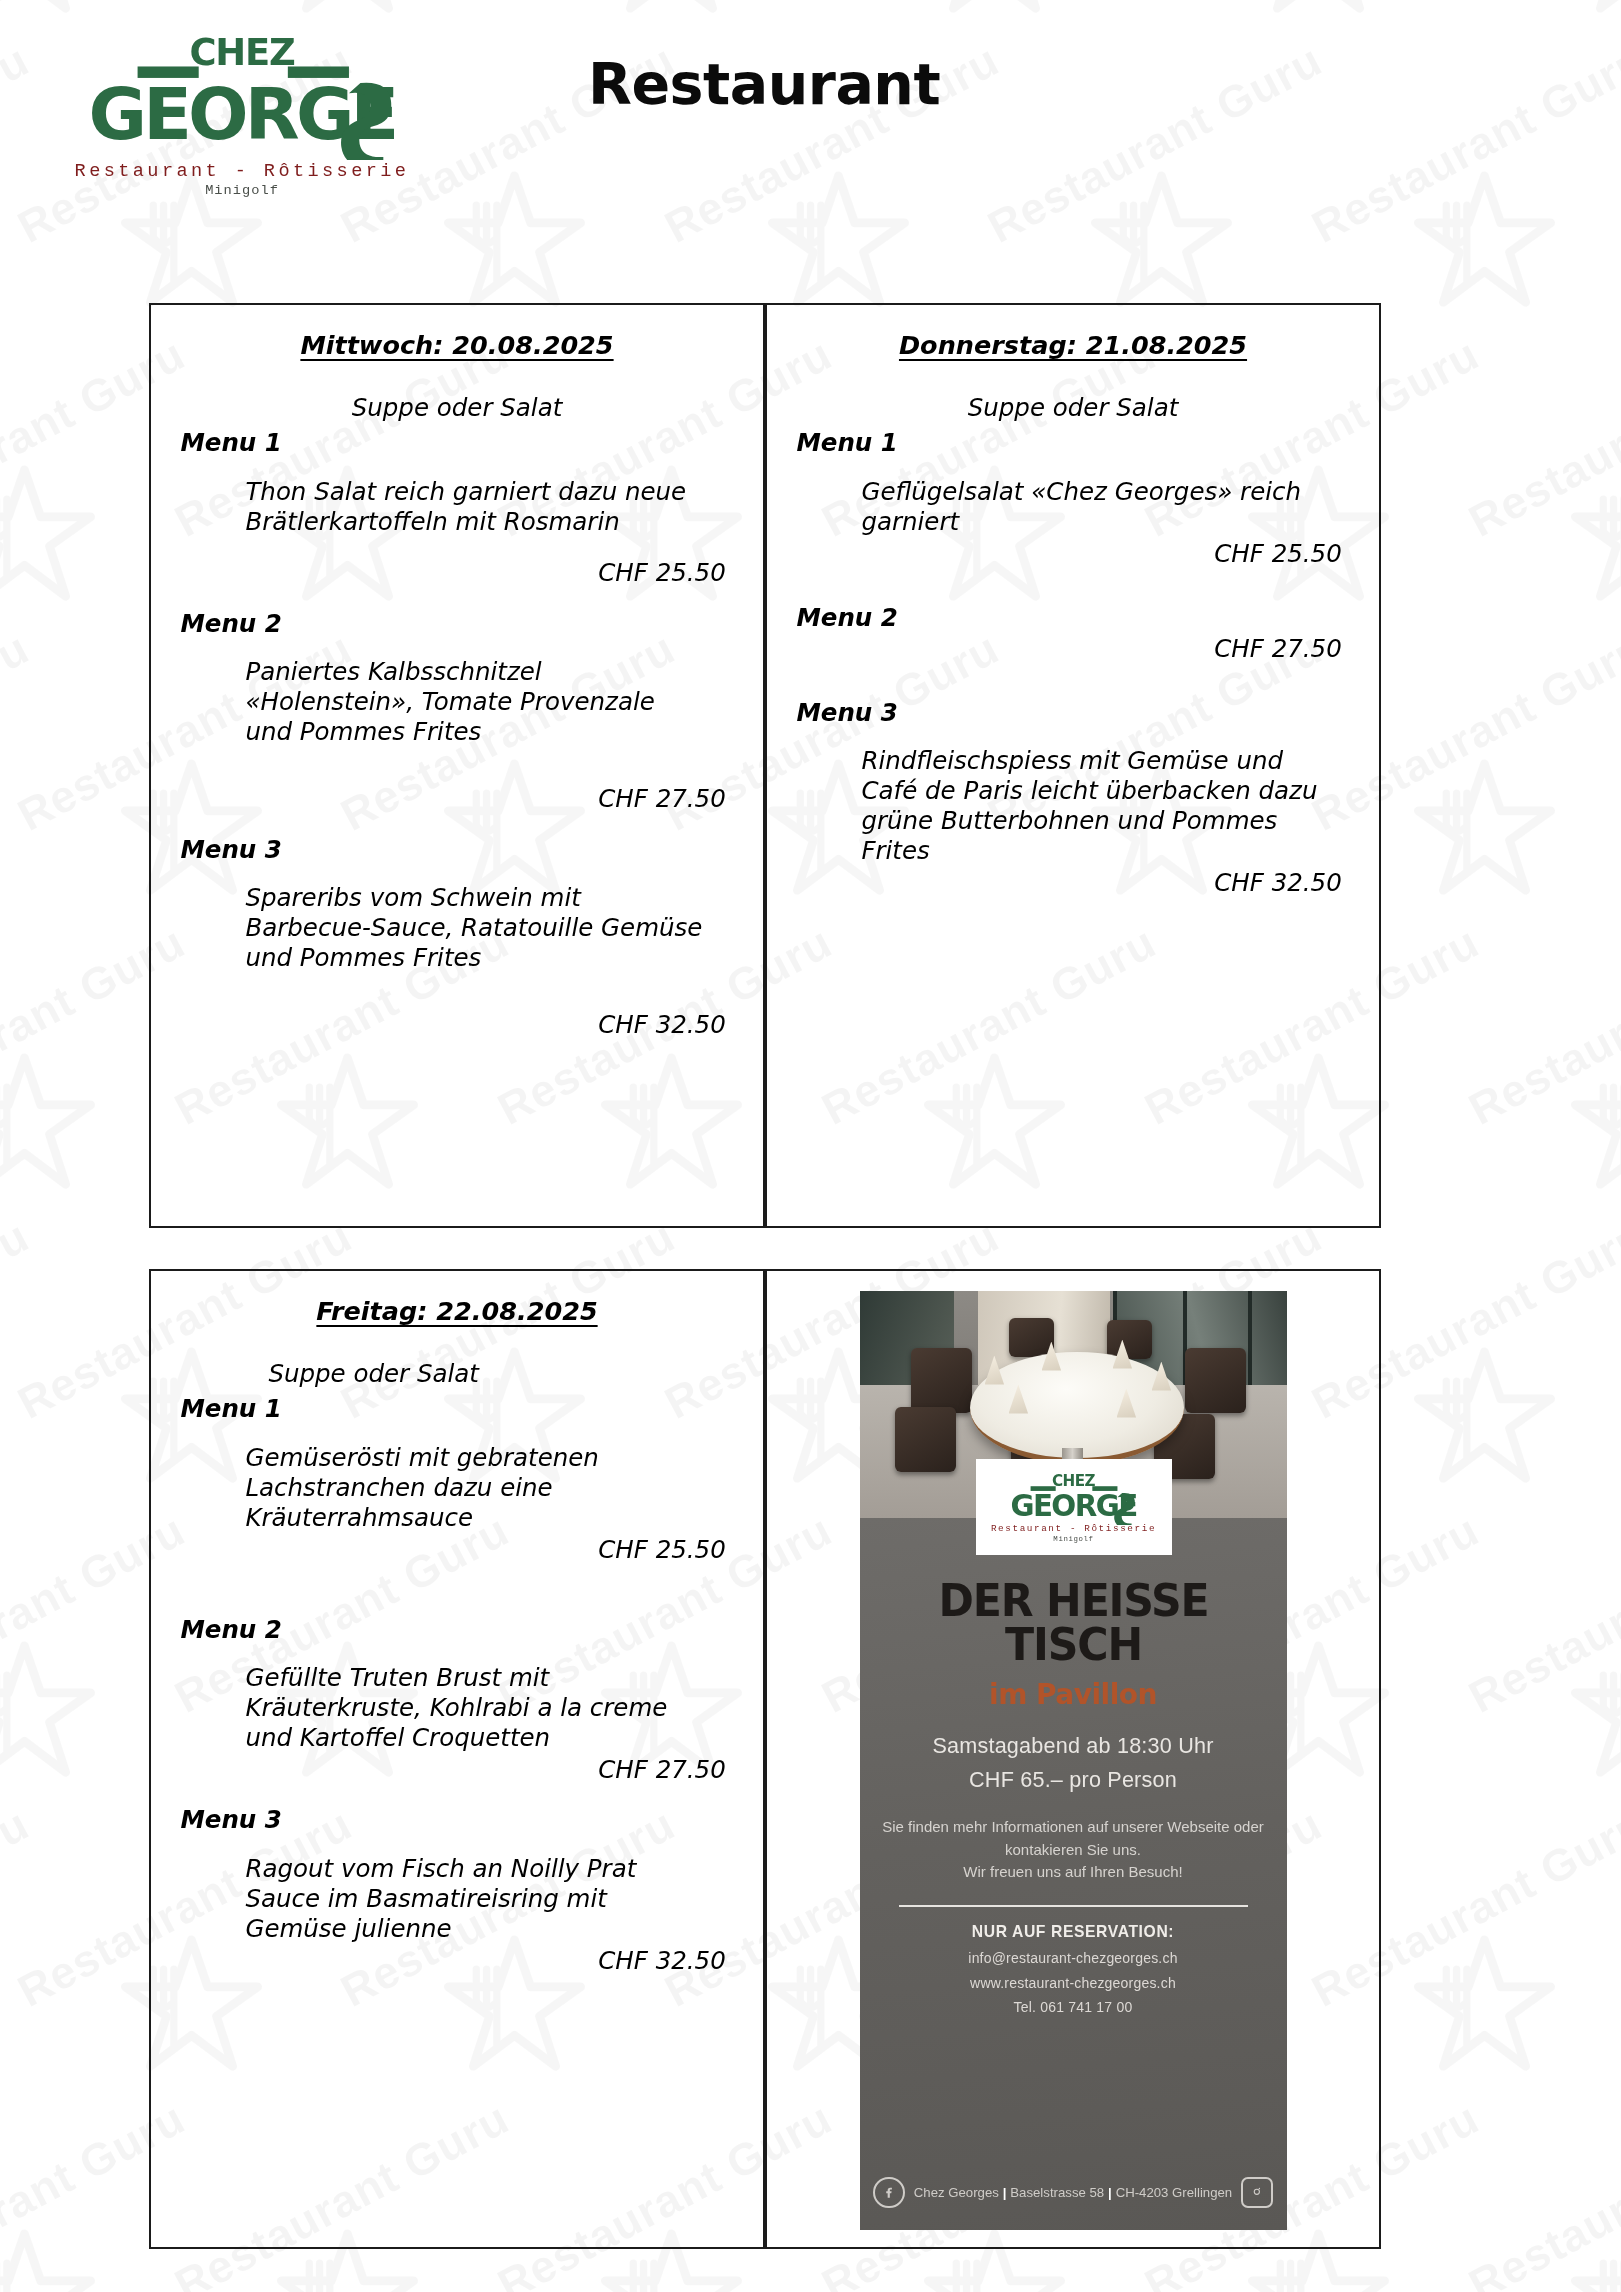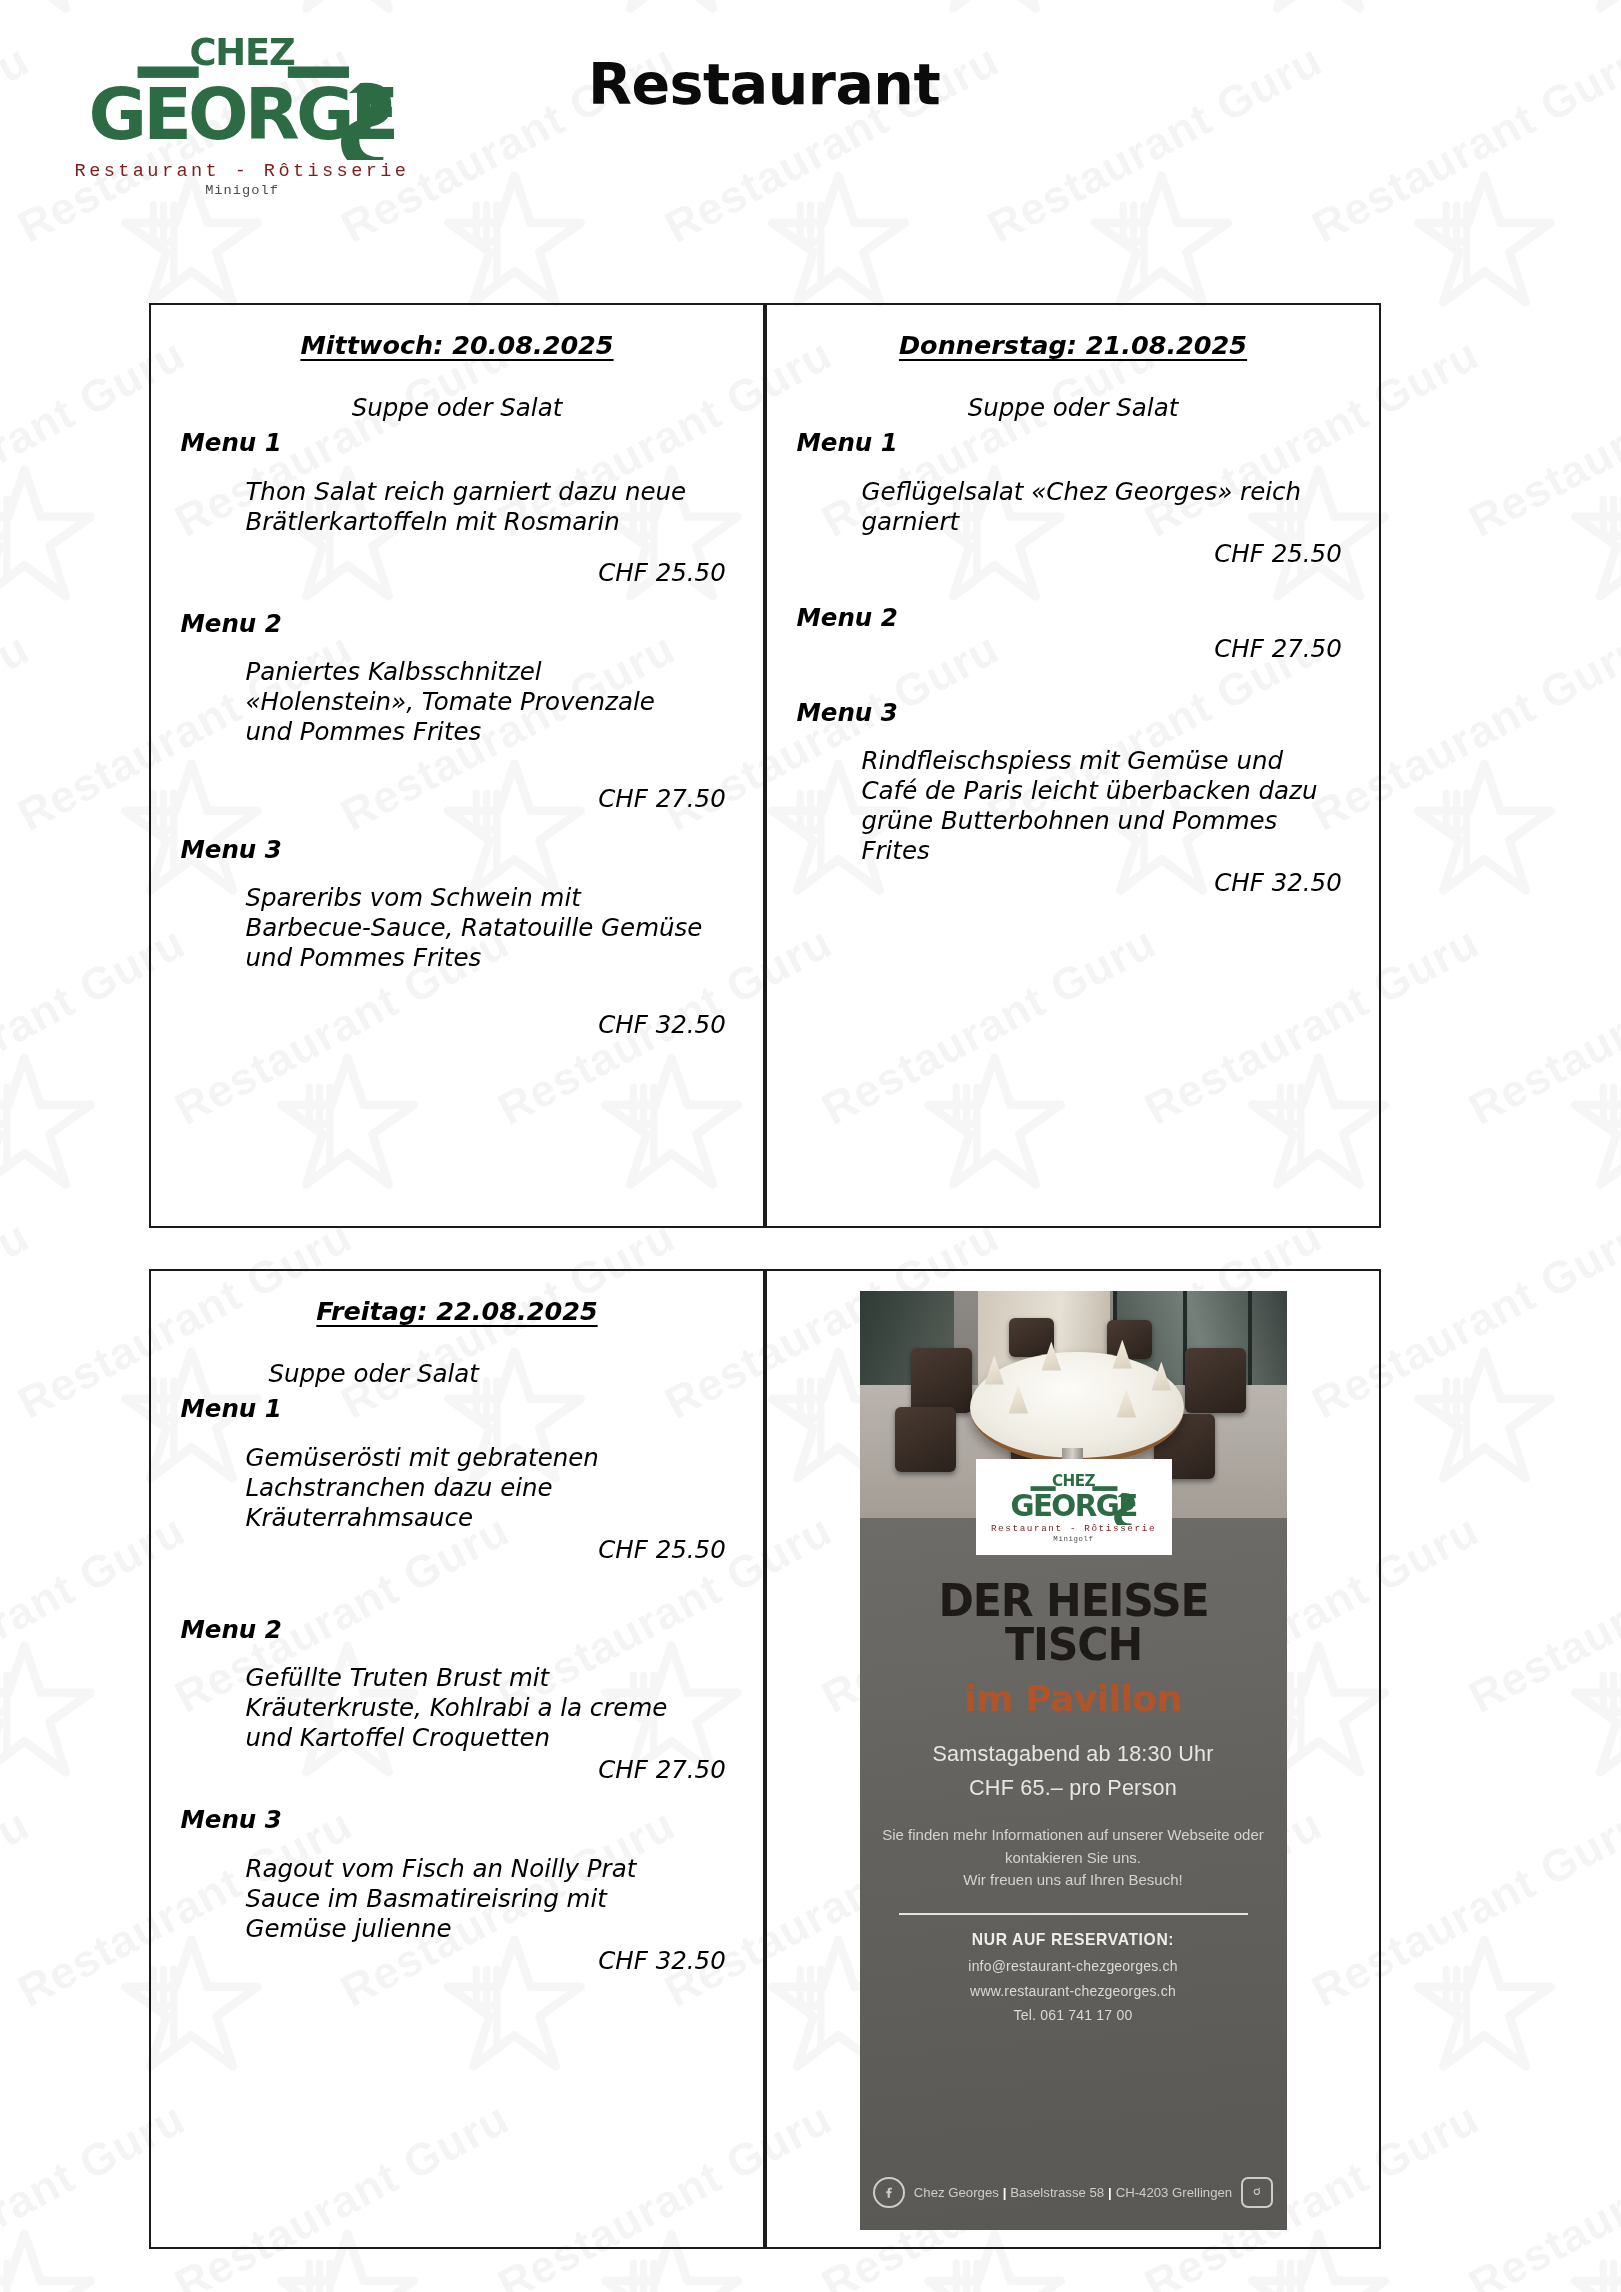--- a/index.html
+++ b/index.html
@@ -259,21 +259,21 @@
     font-weight: bold;
     font-size: 44px;
     color: #1d1a18;
     letter-spacing: -1.2px;
     line-height: 1;
     transform: scaleX(0.97);
   }
   #promo-subhead {
     font-family: "DejaVu Sans", sans-serif;
     font-weight: bold;
-    font-size: 36px;
+    font-size: 28px;
     color: #b1542a;
     margin-top: 11.8px;
     letter-spacing: -0.5px;
   }
   .promo-when {
     font-family: "Liberation Sans", sans-serif;
     font-size: 21.6px;
     color: #e9e6e2;
     margin-top: 21.6px;
     letter-spacing: 0.2px;

